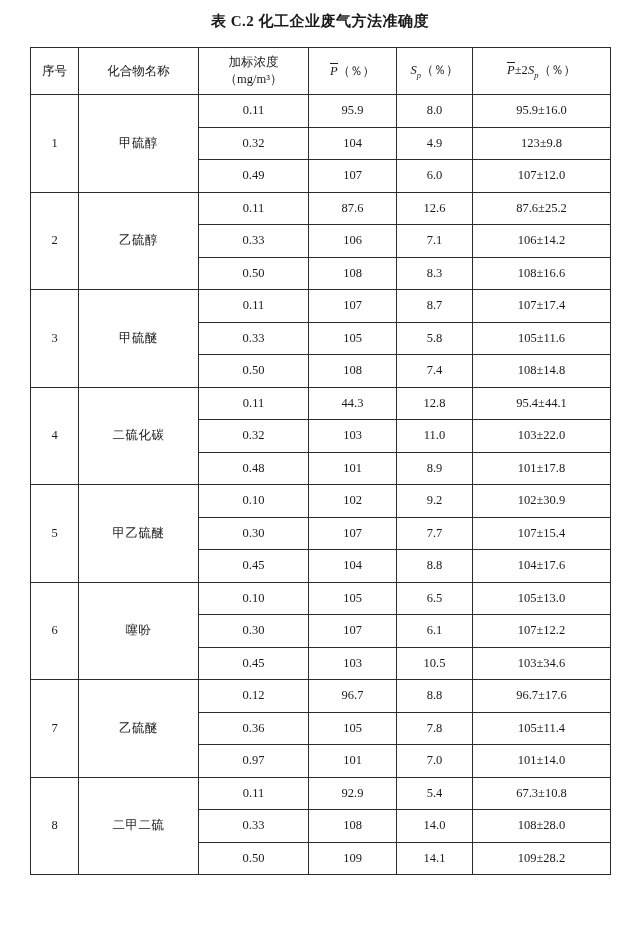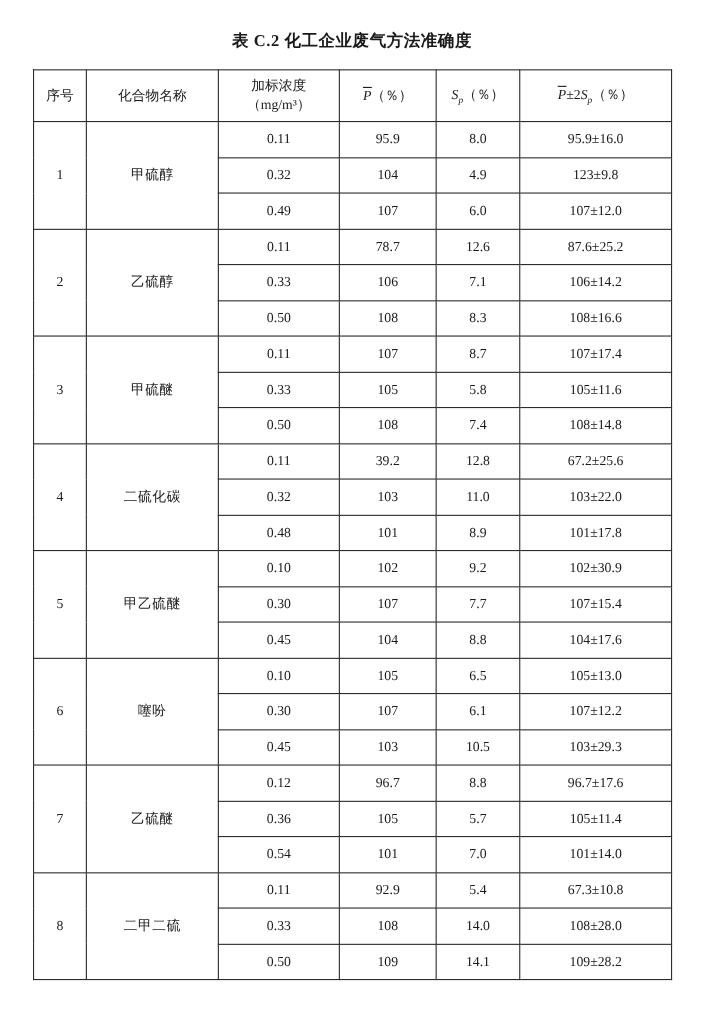--- a/index.html
+++ b/index.html
@@ -19,21 +19,21 @@
     width: 640px;
     height: 932px;
     box-sizing: border-box;
     padding: 0 30px;
   }
   .doc-title {
     text-align: center;
     font-size: 15px;
     font-weight: bold;
     letter-spacing: 0.5px;
-    padding-top: 28px;
+    padding-top: 12px;
     padding-bottom: 16px;
     font-family: "Liberation Serif", "DejaVu Serif", serif;
   }
   table.acc-table {
     width: 580px;
     border-collapse: collapse;
     table-layout: fixed;
     font-size: 12px;
   }
   table.acc-table th,
@@ -147,21 +147,21 @@
         <tr>
           <td>0.49</td>
           <td>107</td>
           <td>6.0</td>
           <td>107±12.0</td>
         </tr>
         <tr>
           <td class="cno" rowspan="3">2</td>
           <td class="cname" rowspan="3">乙硫醇</td>
           <td>0.11</td>
-          <td>78.7</td>
+          <td>87.6</td>
           <td>12.6</td>
           <td>87.6±25.2</td>
         </tr>
         <tr>
           <td>0.33</td>
           <td>106</td>
           <td>7.1</td>
           <td>106±14.2</td>
         </tr>
         <tr>
@@ -187,23 +187,23 @@
         <tr>
           <td>0.50</td>
           <td>108</td>
           <td>7.4</td>
           <td>108±14.8</td>
         </tr>
         <tr>
           <td class="cno" rowspan="3">4</td>
           <td class="cname" rowspan="3">二硫化碳</td>
           <td>0.11</td>
-          <td>39.2</td>
+          <td>44.3</td>
           <td>12.8</td>
-          <td>67.2±25.6</td>
+          <td>95.4±44.1</td>
         </tr>
         <tr>
           <td>0.32</td>
           <td>103</td>
           <td>11.0</td>
           <td>103±22.0</td>
         </tr>
         <tr>
           <td>0.48</td>
           <td>101</td>
@@ -241,38 +241,38 @@
         <tr>
           <td>0.30</td>
           <td>107</td>
           <td>6.1</td>
           <td>107±12.2</td>
         </tr>
         <tr>
           <td>0.45</td>
           <td>103</td>
           <td>10.5</td>
-          <td>103±29.3</td>
+          <td>103±34.6</td>
         </tr>
         <tr>
           <td class="cno" rowspan="3">7</td>
           <td class="cname" rowspan="3">乙硫醚</td>
           <td>0.12</td>
           <td>96.7</td>
           <td>8.8</td>
           <td>96.7±17.6</td>
         </tr>
         <tr>
           <td>0.36</td>
           <td>105</td>
-          <td>5.7</td>
+          <td>7.8</td>
           <td>105±11.4</td>
         </tr>
         <tr>
-          <td>0.54</td>
+          <td>0.97</td>
           <td>101</td>
           <td>7.0</td>
           <td>101±14.0</td>
         </tr>
         <tr>
           <td class="cno" rowspan="3">8</td>
           <td class="cname" rowspan="3">二甲二硫</td>
           <td>0.11</td>
           <td>92.9</td>
           <td>5.4</td>

